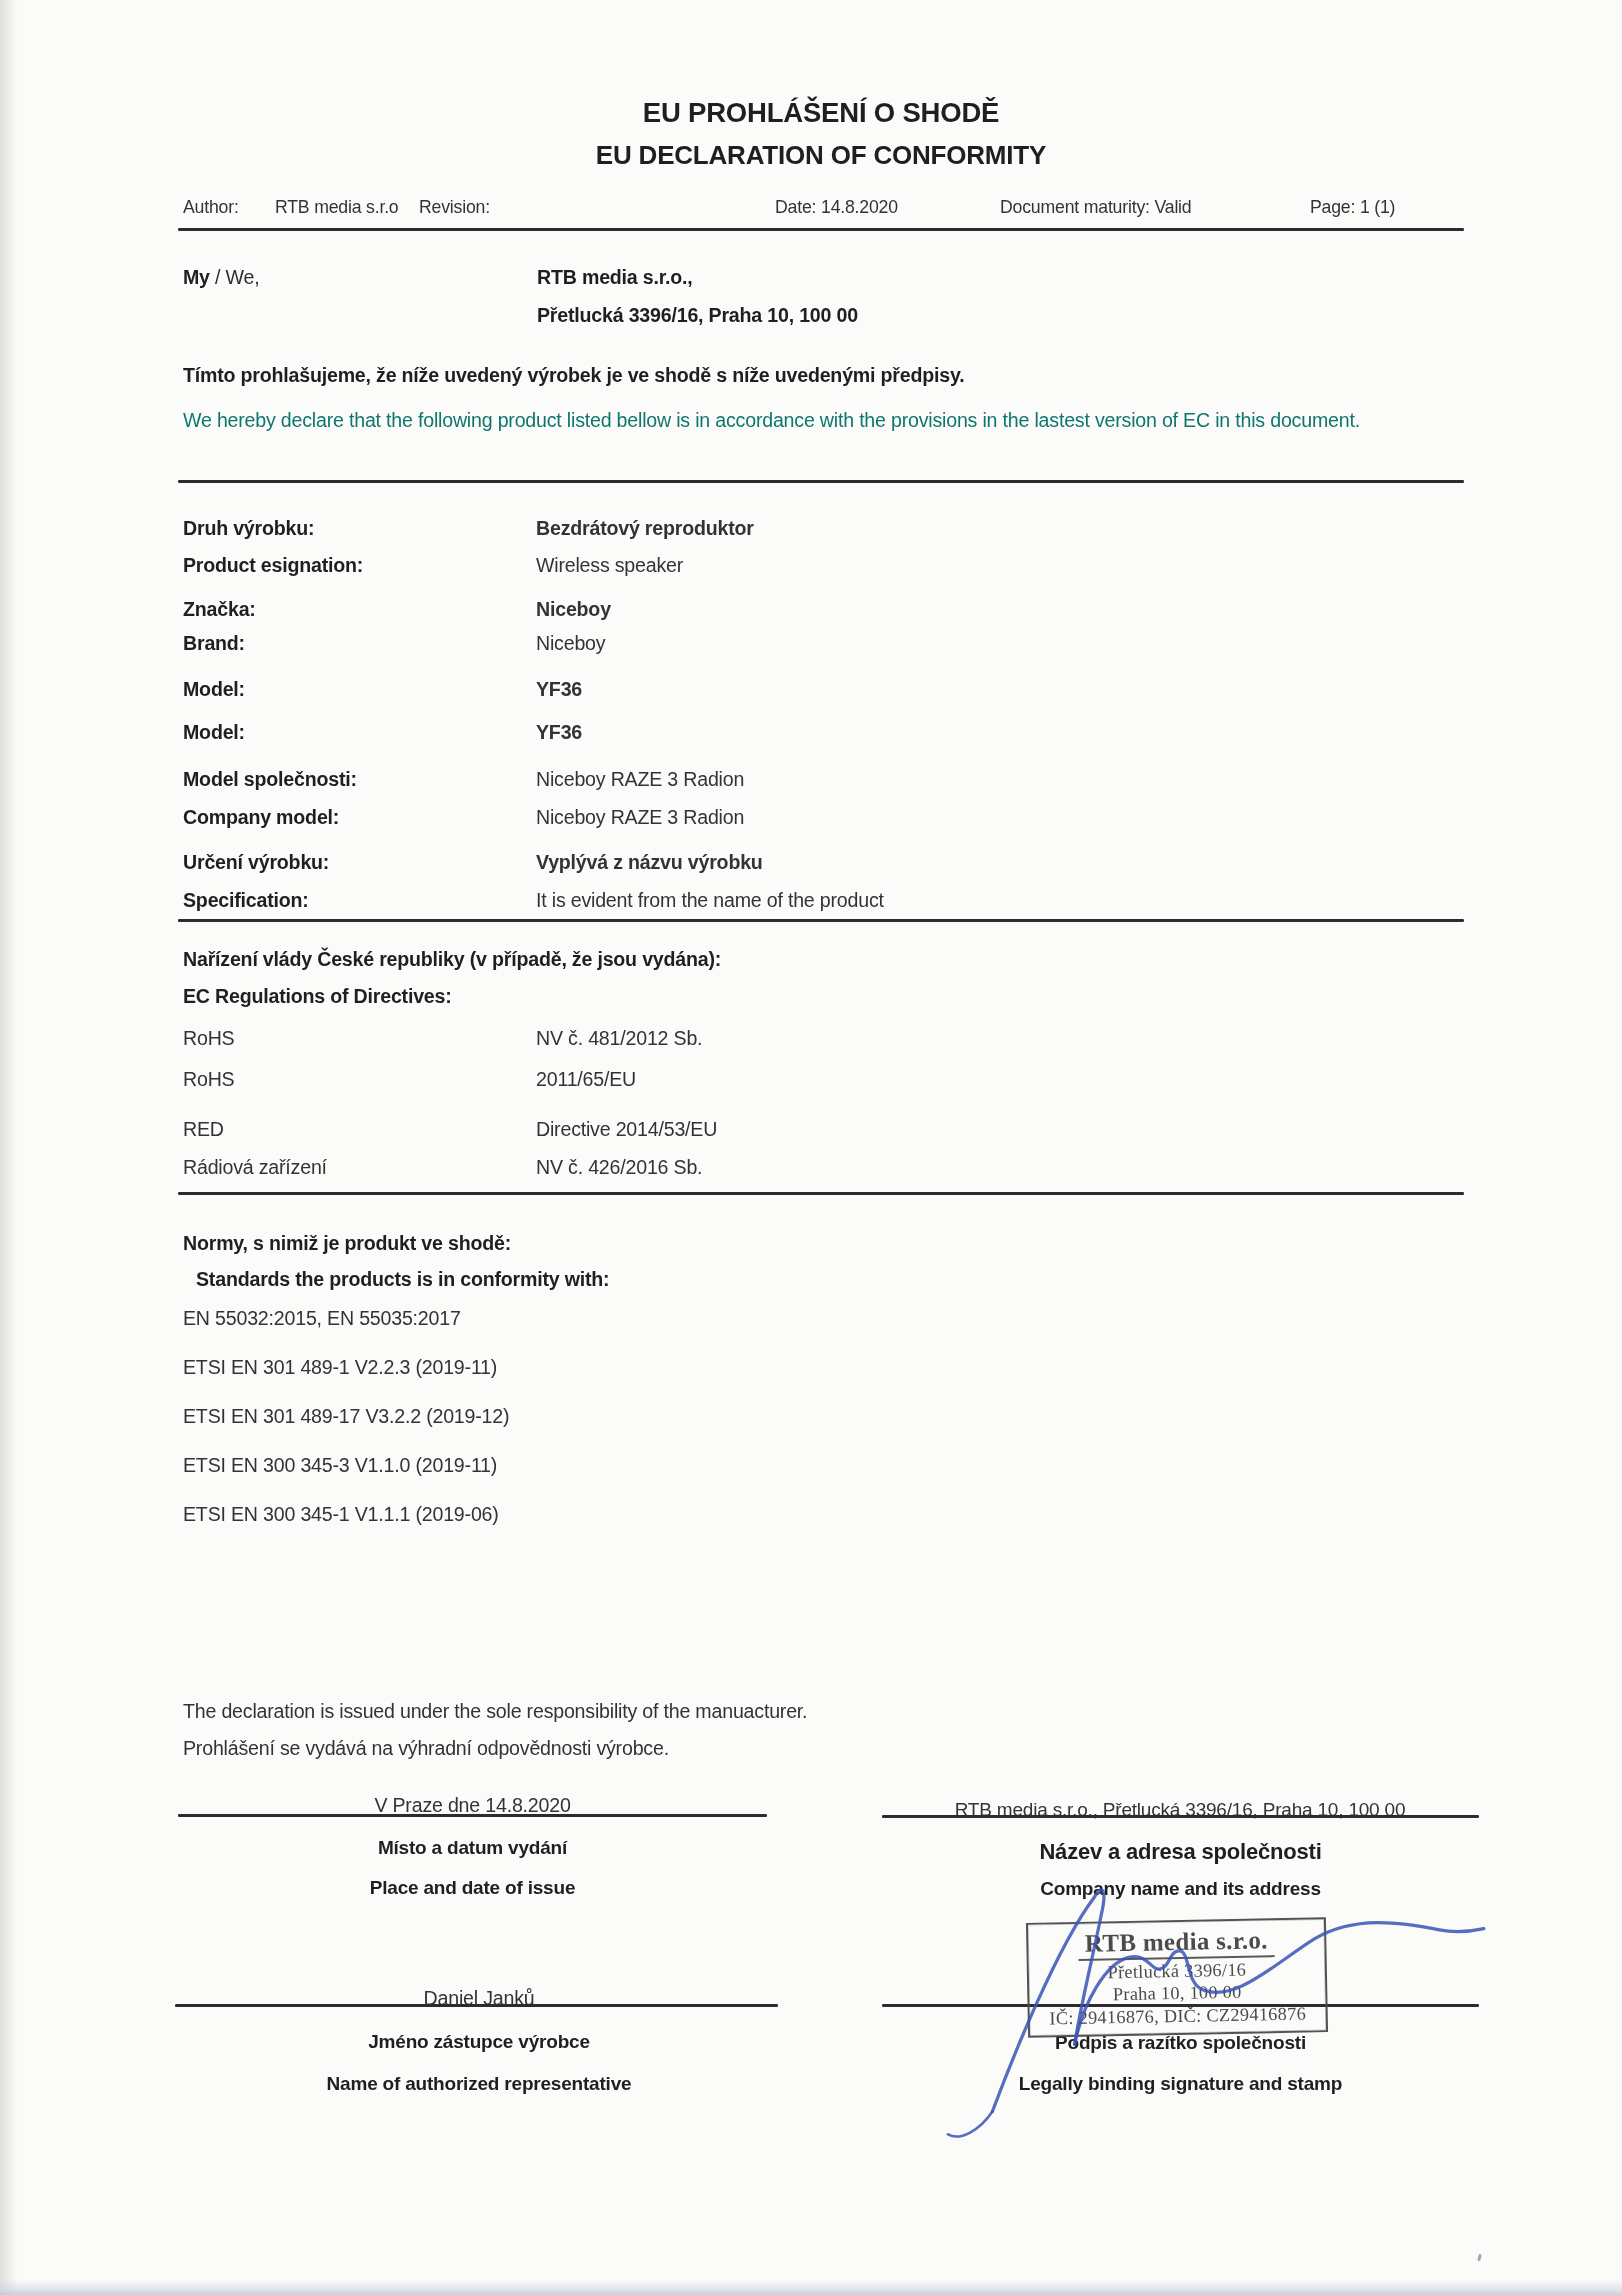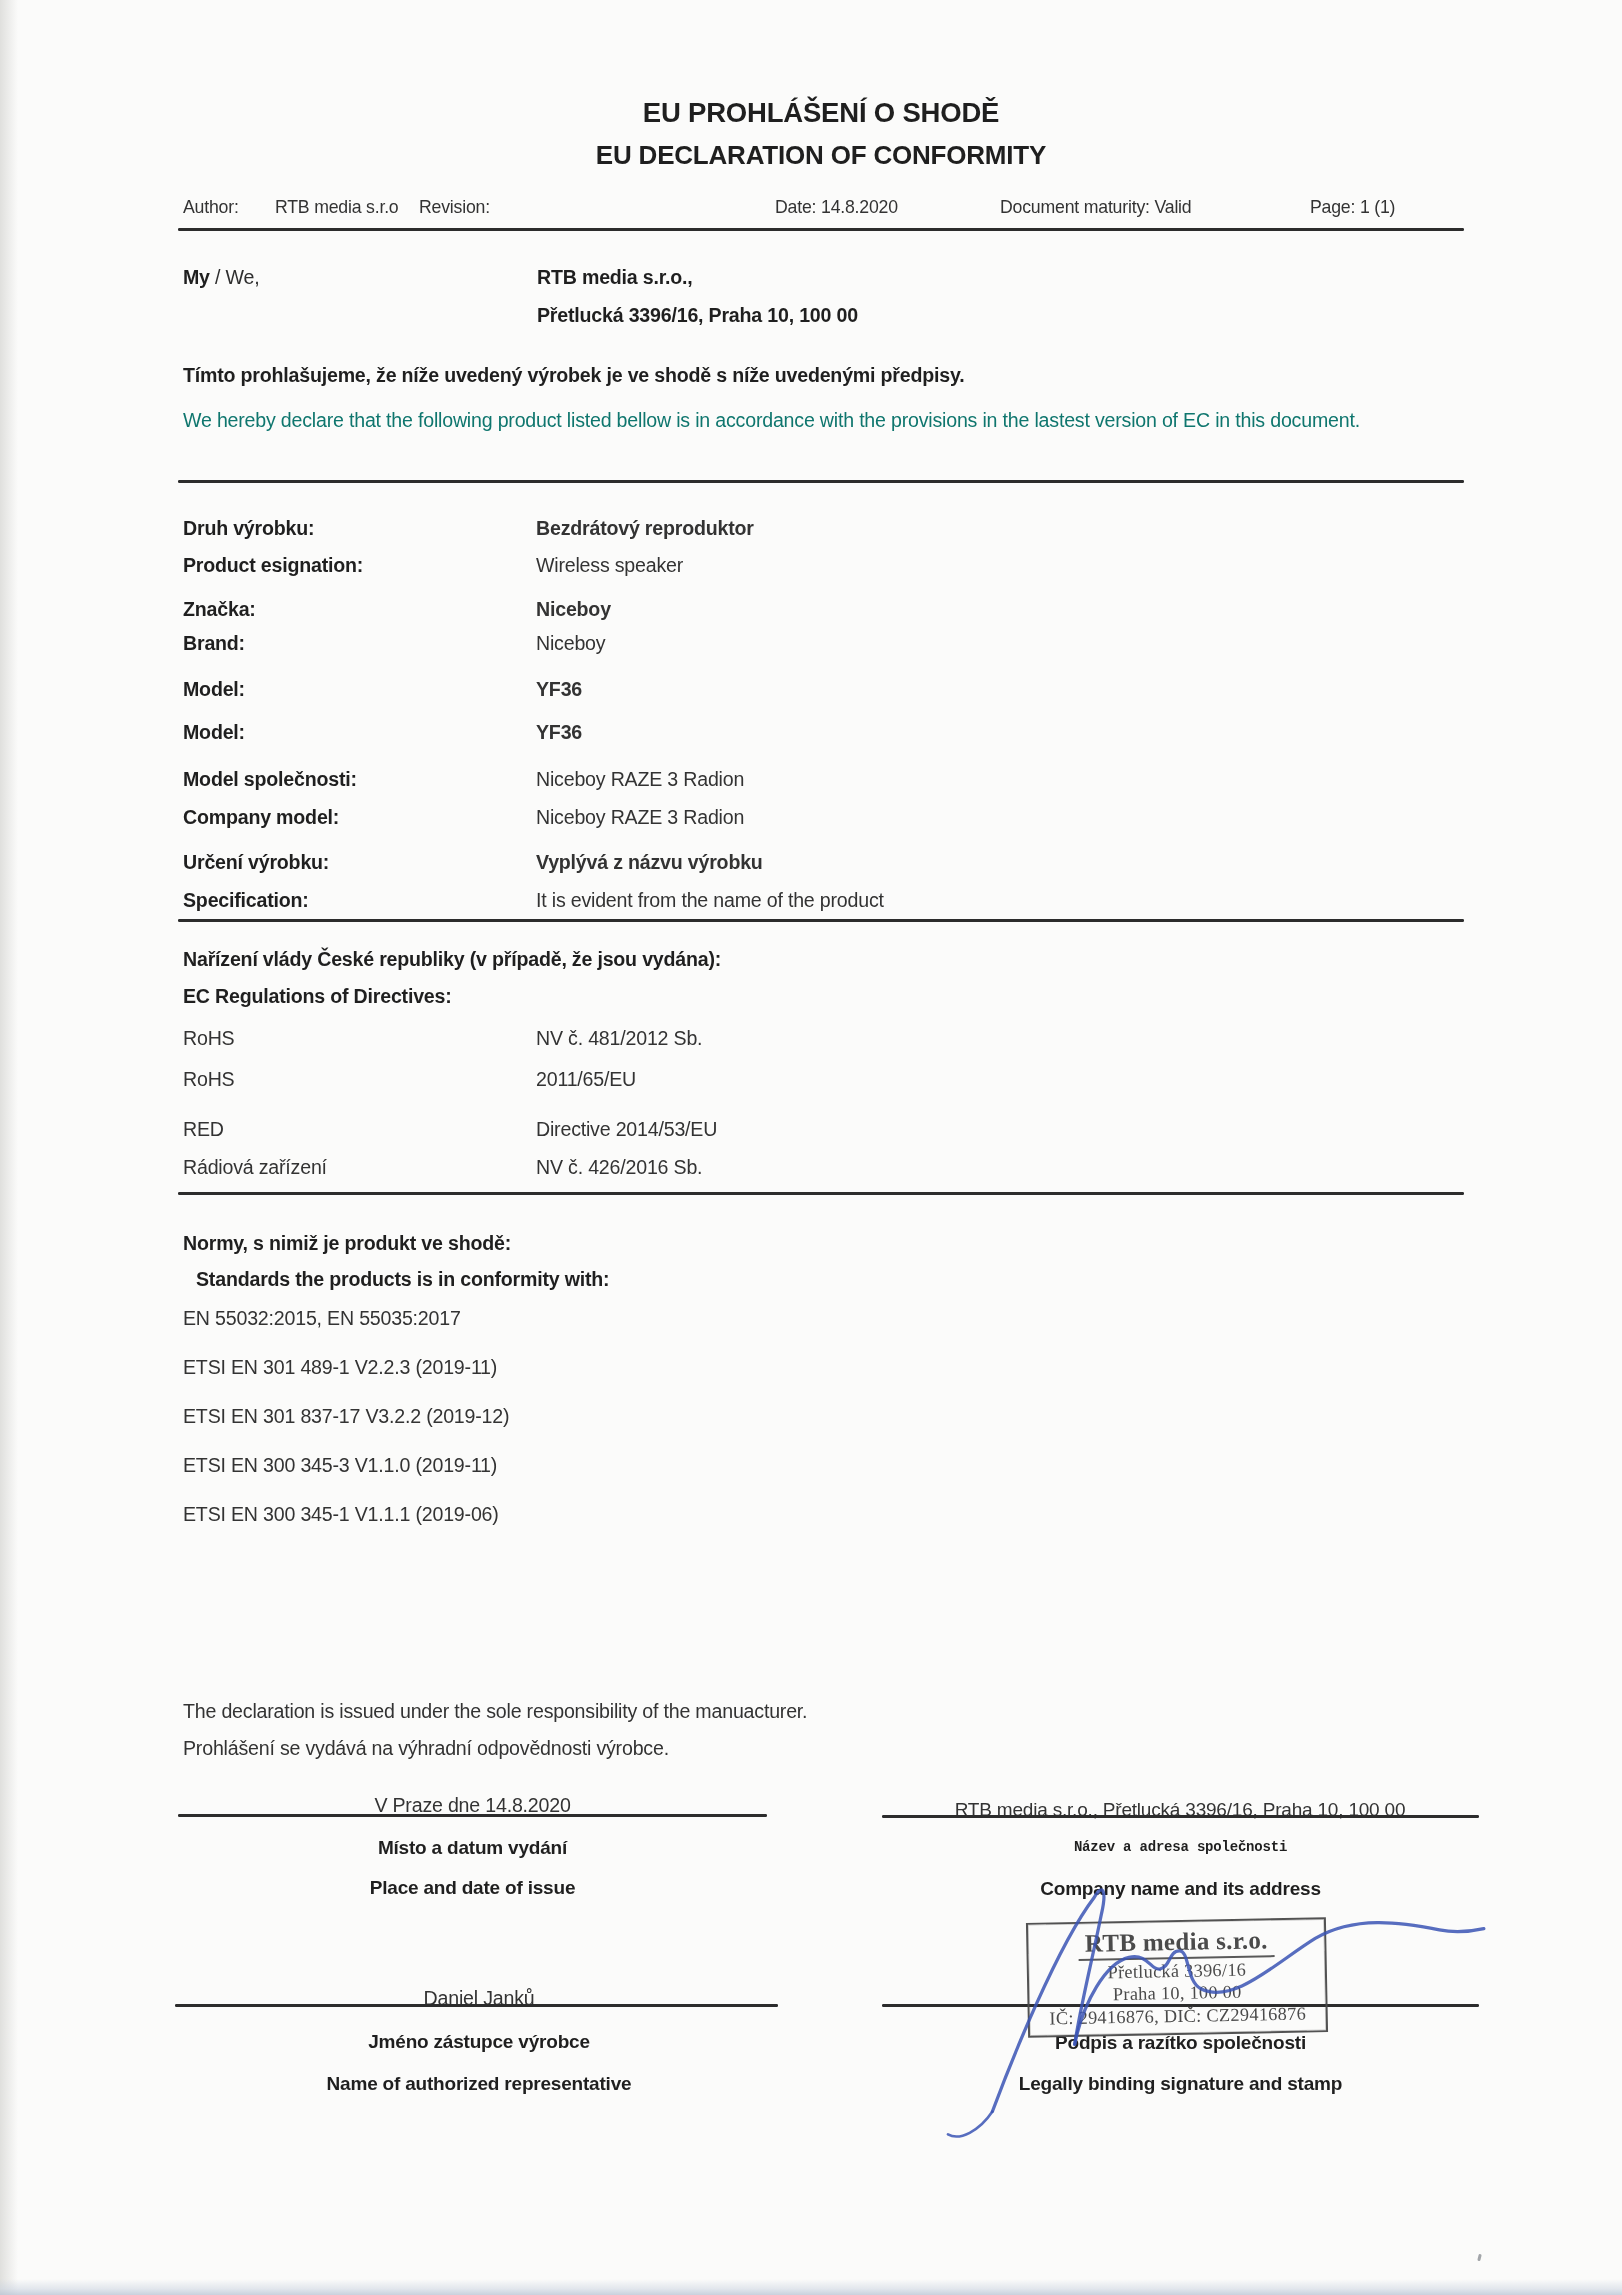--- a/index.html
+++ b/index.html
@@ -81,21 +81,21 @@
   .resp-en{top:1700px;left:183px;color:#333;}
   .resp-cz{top:1737px;left:183px;color:#333;}
 
   .foot-val-l{top:1794px;left:178px;width:589px;font-size:19.6px;color:#333;}
   .foot-rule-l1{top:1814px;left:178px;width:589px;}
   .foot-lab-l1a{top:1837px;left:178px;width:589px;font-size:19px;}
   .foot-lab-l1b{top:1877px;left:178px;width:589px;font-size:19px;}
 
   .foot-val-r{top:1799px;left:870px;width:620px;font-size:19px;color:#333;}
   .foot-rule-r1{top:1815px;left:882px;width:597px;}
-  .foot-lab-r1a{top:1839px;left:882px;width:597px;font-size:14px;font-family:Liberation Mono, monospace;}
+  .foot-lab-r1a{top:1839px;left:882px;width:597px;font-size:22px;}
   .foot-lab-r1b{top:1878px;left:882px;width:597px;font-size:19px;}
 
   .foot-val-l2{top:1987px;left:178px;width:602px;font-size:19.6px;color:#333;}
   .foot-rule-l2{top:2004px;left:175px;width:603px;}
   .foot-lab-l2a{top:2031px;left:178px;width:602px;font-size:19px;}
   .foot-lab-l2b{top:2073px;left:178px;width:602px;font-size:19px;}
 
   .foot-rule-r2{top:2004px;left:882px;width:597px;}
   .foot-lab-r2a{top:2032px;left:882px;width:597px;font-size:19px;z-index:2;}
   .foot-lab-r2b{top:2073px;left:882px;width:597px;font-size:19px;}
@@ -209,21 +209,21 @@
     </div>
 
   <div class="rule rule-4"></div>
 
   <div class="abs body-t b std-head-cz">Normy, s nimiž je produkt ve shodě:</div>
   <div class="abs body-t b std-head-en">Standards the products is in conformity with:</div>
   <div class="std-list">
 
       <div class="std-item"><span>EN 55032:2015, EN 55035:2017</span></div>
       <div class="std-item"><span>ETSI EN 301 489-1 V2.2.3 (2019-11)</span></div>
-      <div class="std-item"><span>ETSI EN 301 837-17 V3.2.2 (2019-12)</span></div>
+      <div class="std-item"><span>ETSI EN 301 489-17 V3.2.2 (2019-12)</span></div>
       <div class="std-item"><span>ETSI EN 300 345-3 V1.1.0 (2019-11)</span></div>
       <div class="std-item"><span>ETSI EN 300 345-1 V1.1.1 (2019-06)</span></div>
     </div>
 
   <div class="abs body-t resp-en">The declaration is issued under the sole responsibility of the manuacturer.</div>
   <div class="abs body-t resp-cz">Prohlášení se vydává na výhradní odpovědnosti výrobce.</div>
 
   <div class="abs center foot-val-l">V Praze dne 14.8.2020</div>
   <div class="rule foot-rule-l1"></div>
   <div class="abs center b foot-lab-l1a">Místo a datum vydání</div>

